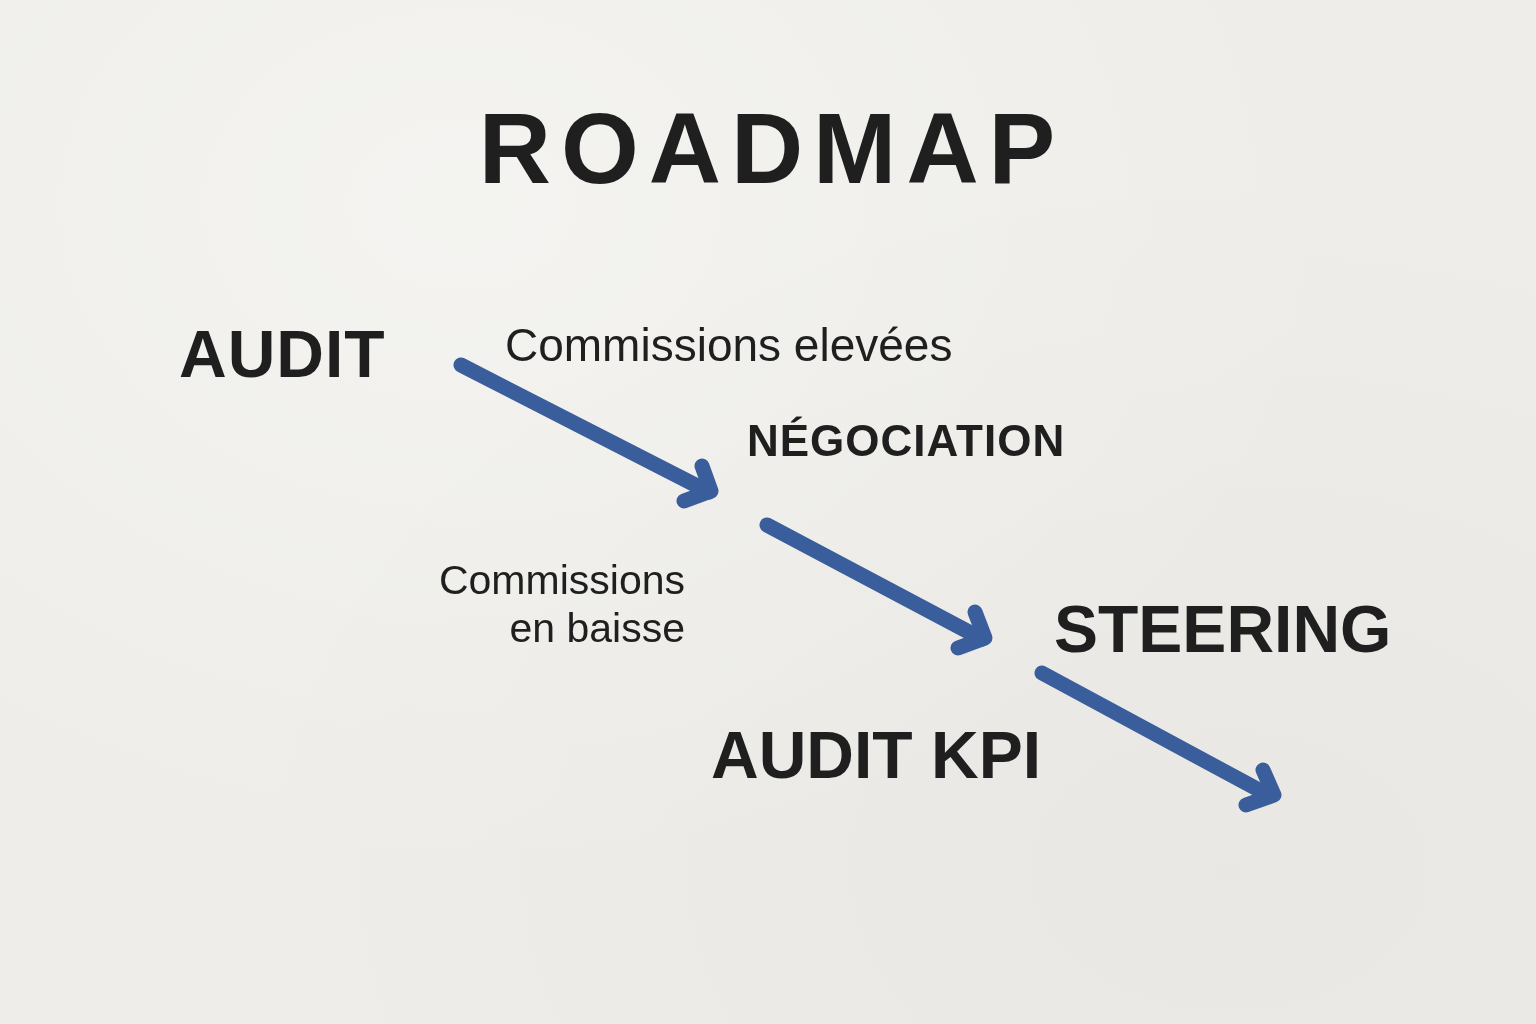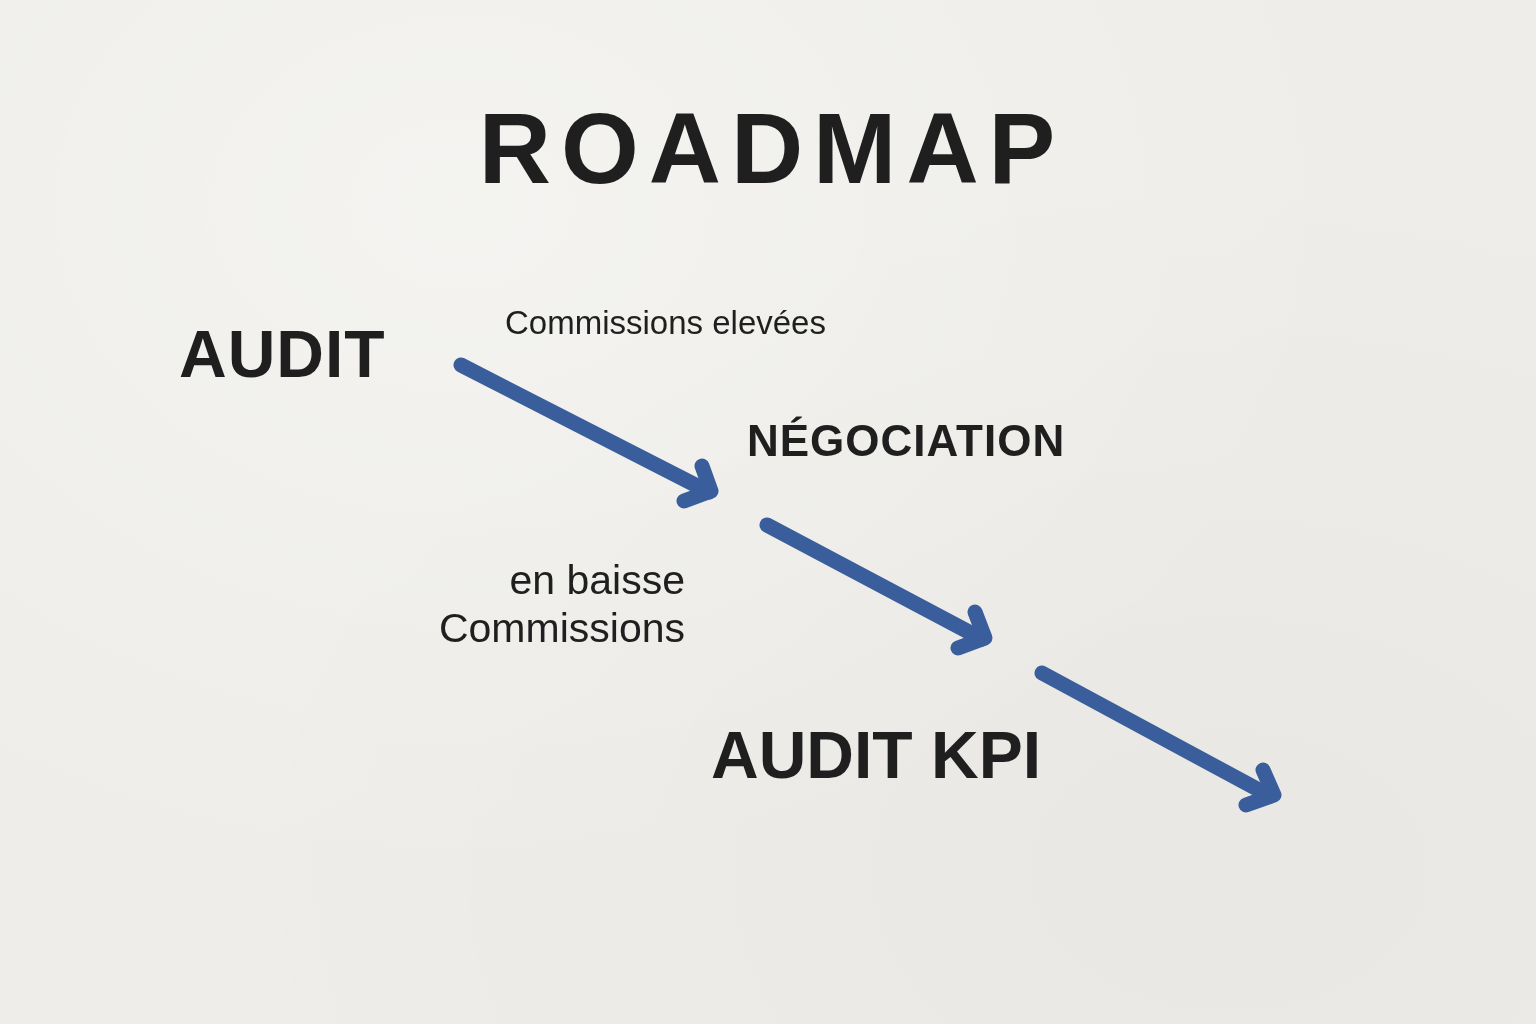--- a/index.html
+++ b/index.html
@@ -70,22 +70,22 @@
     }
     .note {
       position: absolute;
       font-weight: 400;
       color: #1f1f1f;
       line-height: 1.18;
       white-space: nowrap;
     }
     .note-high {
       left: 505px;
-      top: 304px;
-      font-size: 33px;
+      top: 318px;
+      font-size: 46px;
     }
     .note-low {
       left: 380px;
       top: 556px;
       width: 305px;
       font-size: 41px;
       text-align: right;
     }
     .arrows {
       position: absolute;
@@ -106,24 +106,25 @@
 
   <div class="title">ROADMAP</div>
 
   <div class="stage stage-audit">AUDIT</div>
 
   <div class="note note-high">Commissions elevées</div>
 
   <div class="stage stage-negociation">NÉGOCIATION</div>
 
   <div class="note note-low">
+    <div>Commissions</div>
     <div>en baisse</div>
-    <div>Commissions</div>
   </div>
 
+  <div class="stage stage-steering">STEERING</div>
 
   <div class="stage stage-suivi">AUDIT KPI</div>
 
   <svg class="arrows" viewBox="0 0 1536 1024">
     <g class="arrow" fill="none" stroke="#3a5e9c" stroke-width="15" stroke-linecap="round" stroke-linejoin="round">
       <line x1="461" y1="365" x2="709" y2="492"></line>
       <polyline points="702,466 711,491 684,501"></polyline>
     </g>
     <g class="arrow" fill="none" stroke="#3a5e9c" stroke-width="15" stroke-linecap="round" stroke-linejoin="round">
       <line x1="767" y1="525" x2="982" y2="639"></line>

